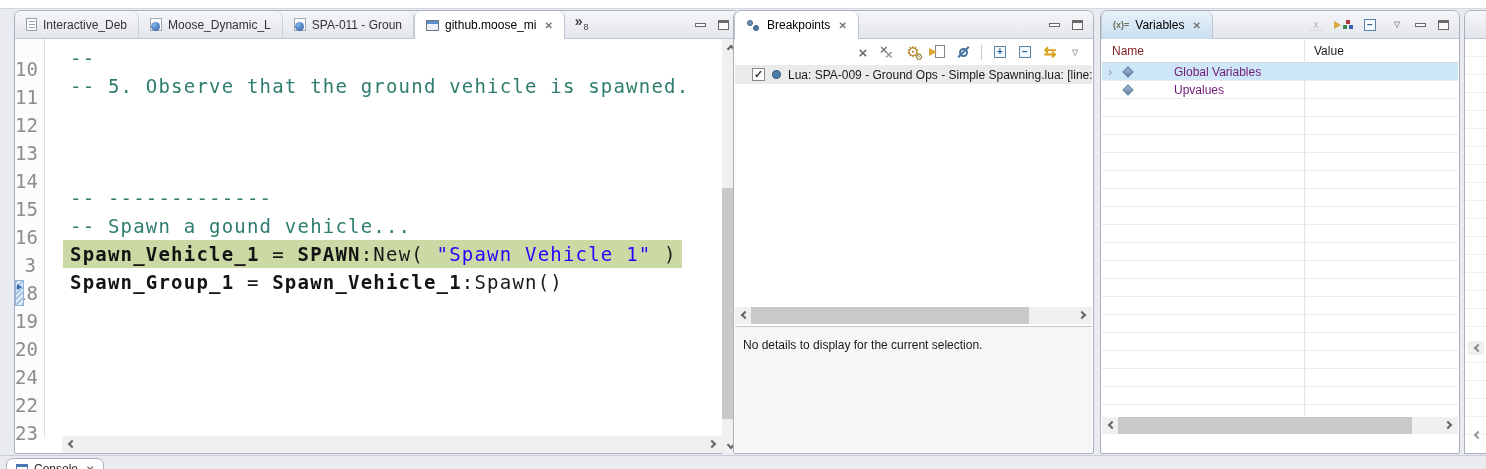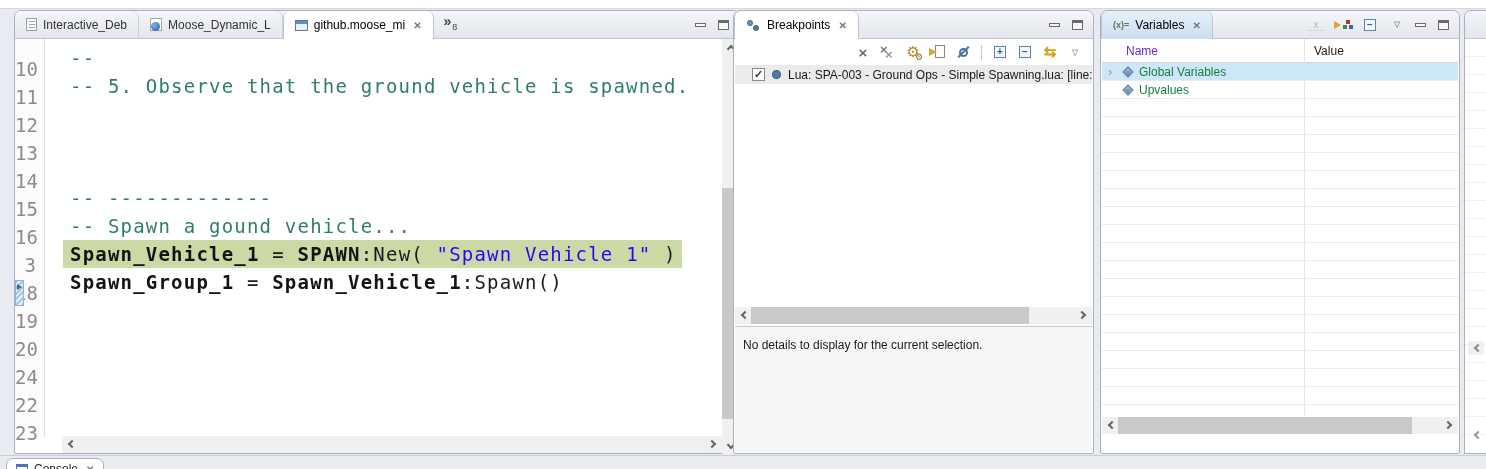--- a/index.html
+++ b/index.html
@@ -106,30 +106,30 @@
   .var-prefix { font-size:9px; font-weight:bold; color:#6F6F5A; }
   .var-toolbar { margin-left:auto; display:flex; align-items:center; gap:9px; padding-right:9px; }
   .ic-types { width:14px; height:12px; border-bottom:1px dotted #AAA; opacity:.55; font-size:10px; color:#888;
               display:flex; align-items:center; justify-content:center; }
   .ic-logical { position:relative; width:18px; height:14px; }
   .ic-logical .arr { position:absolute; left:0; top:3px; width:0; height:0; border:4px solid transparent; border-left:7px solid #D8A838; }
   .ic-logical .nodes { position:absolute; right:2px; top:2px; width:4px; height:4px; background:#B03A3A;
               box-shadow:3px 5px 0 #3A62B0, -3px 5px 0 #3A8A50; }
   #var-header { position:absolute; left:1px; right:1px; top:28px; height:24px; background:#fff; border-bottom:1px solid #D6D6D6;
                 display:flex; align-items:center; }
-  #var-header .h-name { padding-left:24px; color:#6d28d9;text-align:right; }
+  #var-header .h-name { padding-left:10px; color:#7f1d1d;text-align:right; }
   #var-header .h-value { position:absolute; left:212px; color:#222; }
   #var-colline { position:absolute; left:203px; top:28px; height:376px; width:1px; background:#E4E4E4; }
   #var-rows { position:absolute; left:1px; right:1px; top:52px; height:352px; overflow:hidden; }
   .var-row { height:18px; display:flex; align-items:center; border-bottom:1px solid #ECECEC; padding-left:6px; }
   .var-row.selected { background:#CDE6F8; }
   .var-expander { width:14px; color:#9A9A9A; font-size:13px; line-height:14px; }
   .var-diamond { width:8px; height:8px; transform:rotate(45deg); background:linear-gradient(135deg,#A8BBD0,#5E82A8);
                  border:1px solid #54759B; margin:0 7px 0 2px; flex:none; }
-  .var-name { color:#15803d; white-space:nowrap; }
+  .var-name { color:#701a75; white-space:nowrap;margin-left:35px; }
   #var-hsb { left:1px; right:1px; top:406px; }
 
   
   #sliver-panel { left:1464px; top:10px; width:22px; height:444px; border-right:none; border-radius:7px 0 0 0; overflow:hidden; }
   #sliver-tabrow { position:absolute; left:0; right:0; top:0; height:28px; background:linear-gradient(#F5F6F9,#E3E6EC);
                    border-bottom:1px solid #BFC5D0; }
   #sliver-rows { position:absolute; left:0; right:0; top:28px; bottom:0; }
   .sliver-row { height:18px; border-bottom:1px solid #EFEFEF; }
   .sliver-btn { position:absolute; left:3px; width:16px; height:14px; background:#F0F0F0; display:flex; align-items:center;
                 justify-content:center; }
@@ -142,20 +142,24 @@
 <div class="panel" id="editor-panel">
   <div class="tabrow">
     <div id="editor-tabs" style="display:flex;">
         <div class="tab">
           <span class="tab-ic-doc"></span>
           <span>Interactive_Deb</span>
         </div>
         <div class="tab">
           <span class="tab-ic-lua"></span>
           <span>Moose_Dynamic_L</span>
+        </div>
+        <div class="tab">
+          <span class="tab-ic-lua"></span>
+          <span>SPA-011 - Groun</span>
         </div>
         <div class="tab active">
           <span class="tab-ic-win"></span>
           <span>github.moose_mi</span>
           <span class="tab-close">✕</span>
         </div>
       </div>
     <div class="more-tabs">
       <span class="glyph">»</span>
       <span class="count">8</span>
@@ -254,21 +258,21 @@
       </span>
       <span class="ic ic-link">⇆</span>
       <span class="ic">
         <span class="menu-chevron">▽</span>
       </span>
     </div>
   <div id="bp-list">
     <div class="bp-row">
       <span class="bp-check">✓</span>
       <span class="bp-dot"></span>
-      <span class="bp-label">Lua: SPA-003 - Ground Ops - Simple Spawning.lua: [line:</span>
+      <span class="bp-label">Lua: SPA-009 - Ground Ops - Simple Spawning.lua: [line:</span>
     </div>
   </div>
   <div class="hsb" id="bp-hsb">
     <div class="sb-btn" style="left:0;">
         <span class="chev left" style="margin-left:3px;"></span>
       </div>
     <div class="sb-thumb-h" style="left:16px; width:278px;"></div>
     <div class="sb-btn" style="right:0;">
         <span class="chev right" style="margin-right:3px;"></span>
       </div>

